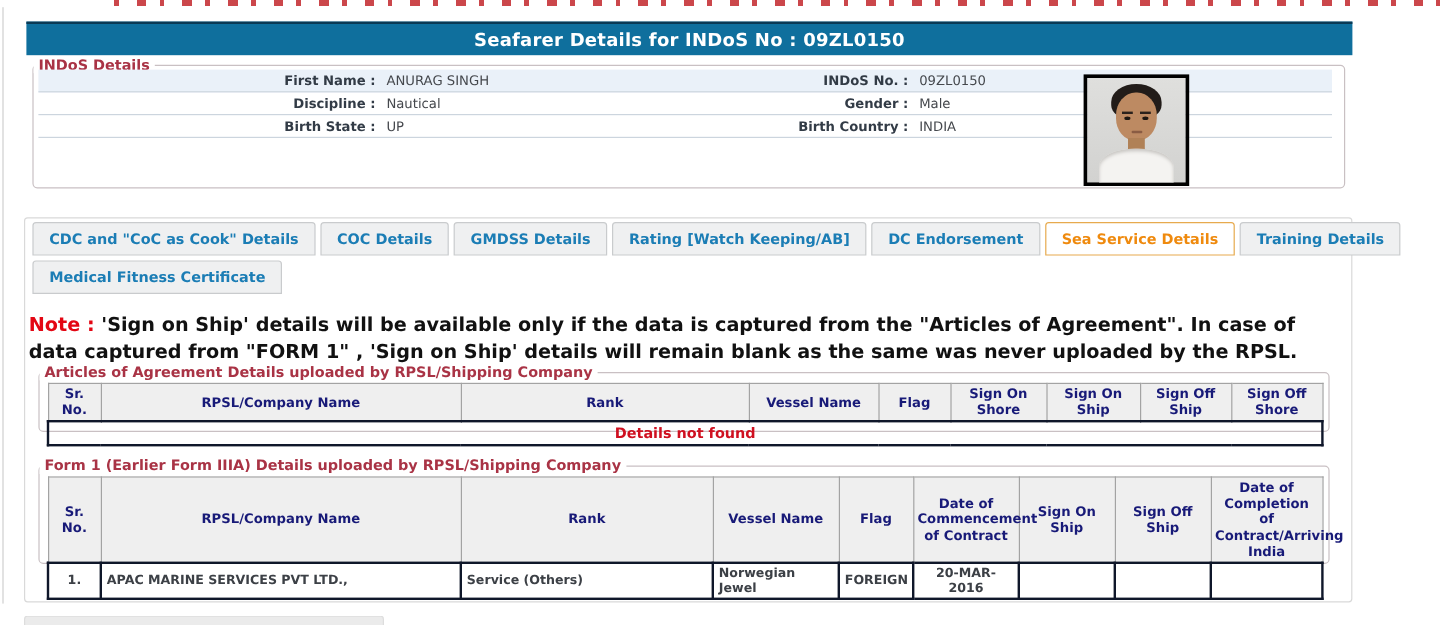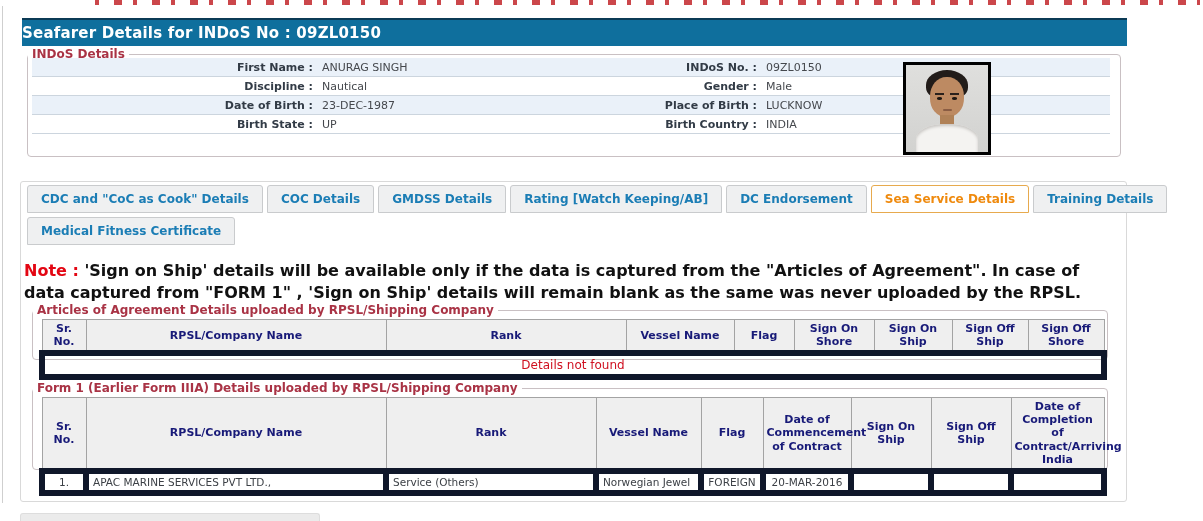--- a/index.html
+++ b/index.html
@@ -10,21 +10,21 @@
   
   #top-strip { left:95px; top:0; width:1105px; height:5px;
     background:repeating-linear-gradient(90deg,#c2262b 0 4px,transparent 4px 19px,#c2262b 19px 27px,transparent 27px 38px);
     opacity:.85; }
 
   #left-rule { left:2px; top:6px; width:1px; height:497px; background:#cfcfcf; }
 
   
   #titlebar { left:22px; top:18px; width:1105px; height:28px; background:#0f6f9d;
     border-top:2px solid #0b3a55; color:#ffffff; font-weight:bold; font-size:15px;
-    text-align:left; line-height:26px; letter-spacing:.2px; }
+    text-align:center; line-height:26px; letter-spacing:.2px; }
 
   
   .fs { border:1px solid #c9c0c3; border-radius:4px; background:#fff; }
   .fs-legend { position:absolute; top:-8px; left:0; background:#fff; padding:0 4px;
     color:#a93345; font-weight:bold; font-size:12px; white-space:nowrap; }
 
   #indos-fs { left:27px; top:54px; width:1094px; height:103px; }
   #indos-grid { position:absolute; left:4px; top:3px; width:1078px; }
   .ind-row { display:grid; grid-template-columns:288px 332px 112px auto; align-items:center;
     height:19px; border-bottom:1px solid #ccd5de; font-size:11px; }
@@ -64,21 +64,21 @@
 
   
   .tbl-fs { position:absolute; background:#fff; border:1px solid #c9c0c3; border-radius:4px; }
   #articles-fs { left:32px; top:310px; width:1076px; height:50px; }
   #form1-fs { left:32px; top:388px; width:1076px; height:82px; }
   table { border-collapse:collapse; table-layout:fixed; width:1062px; position:absolute; left:6px; }
   #articles-table { top:8px; }
   #form1-table { top:8px; }
   th { background:#efefef; color:#181a78; font-weight:bold; font-size:11px;
     border:1px solid #a3a3a3; padding:2px 3px; text-align:center; line-height:1.2; }
-  td { border:6px solid #0f172a; font-size:10.5px; font-weight:normal; color:#3c4046;
+  td { border:2px solid #0f172a; font-size:10.5px; font-weight:bold; color:#3c4046;
     padding:2px 4px; height:18px; }
   #articles-table th { height:28px; }
   #form1-table th { height:50px; }
   .empty-msg { text-align:center; color:#cf1020; font-size:12px; }
   .c { text-align:center; } .l { text-align:left; }
 
   #bottom-strip { left:20px; top:513px; width:300px; height:8px; background:#ebebeb;
     border:1px solid #dddddd; border-bottom:none; border-radius:3px 3px 0 0; }
 </style>
 </head>
@@ -96,26 +96,20 @@
       <span class="ind-label">First Name :</span>
       <span class="ind-value">ANURAG SINGH</span>
       <span class="ind-label">INDoS No. :</span>
       <span class="ind-value">09ZL0150</span>
     </div>
     <div class="ind-row">
       <span class="ind-label">Discipline :</span>
       <span class="ind-value">Nautical</span>
       <span class="ind-label">Gender :</span>
       <span class="ind-value">Male</span>
-    </div>
-    <div class="ind-row stripe">
-      <span class="ind-label">Date of Birth :</span>
-      <span class="ind-value">23-DEC-1987</span>
-      <span class="ind-label">Place of Birth :</span>
-      <span class="ind-value">LUCKNOW</span>
     </div>
     <div class="ind-row">
       <span class="ind-label">Birth State :</span>
       <span class="ind-value">UP</span>
       <span class="ind-label">Birth Country :</span>
       <span class="ind-value">INDIA</span>
     </div>
   </div>
 </div>
 

